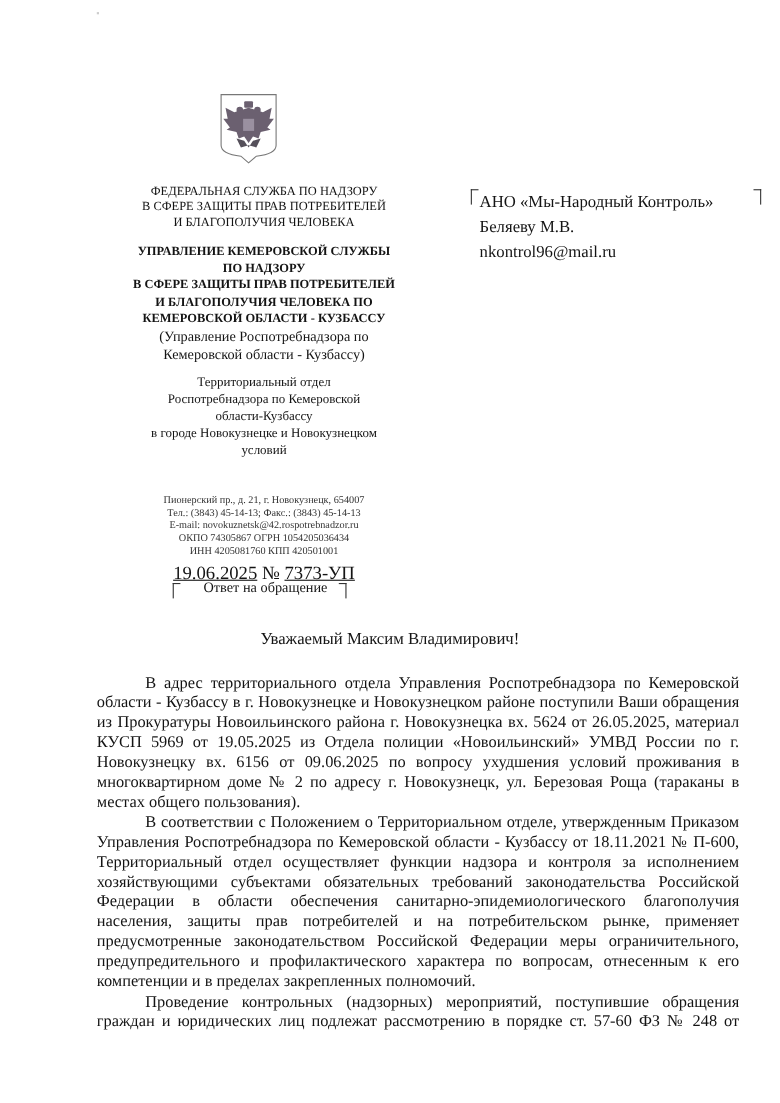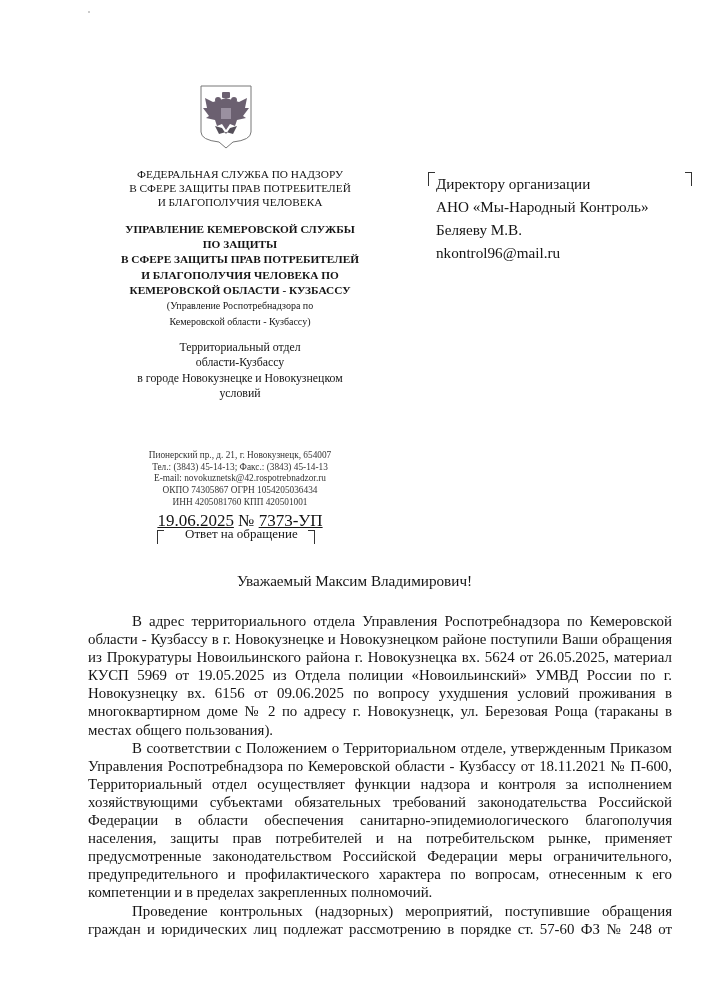--- a/index.html
+++ b/index.html
@@ -9,21 +9,21 @@
   }
   .emblem {
     position: absolute; left: 193px; top: 84px; width: 66px; height: 66px;
   }
   .org {
     position: absolute; left: 92px; width: 296px; text-align: center;
   }
   .org .bold { font-weight: bold; }
   .blk1 { top: 167px; font-size: 11.3px; line-height: 14px; }
   .blk2 { top: 222px; font-size: 11.3px; line-height: 15.2px; }
-  .blk2 .norm { font-size: 10px; line-height: 16px; }
+  .blk2 .norm { font-size: 13px; line-height: 16px; }
   .blk3 { top: 340px; font-size: 11.8px; line-height: 15.4px; }
   .blk4 { top: 426px; font-size: 9.3px; line-height: 11.7px; color: #333; margin-top: 24px; }
   .regline { position: absolute; left: 92px; width: 296px; top: 495px; text-align: center; font-size: 17px; margin-top: 16px; }
   .regline .u { text-decoration: underline; }
   .subject {
     position: absolute; left: 150px; top: 526px; font-size: 13px;
   }
   .bracket {
     position: absolute; width: 6px; height: 13px; border-color: #333; border-style: solid;
   }
@@ -63,30 +63,31 @@
 </div>
 
 <div class="org blk1 bold">
   <div>ФЕДЕРАЛЬНАЯ СЛУЖБА ПО НАДЗОРУ</div>
   <div>В СФЕРЕ ЗАЩИТЫ ПРАВ ПОТРЕБИТЕЛЕЙ</div>
   <div>И БЛАГОПОЛУЧИЯ ЧЕЛОВЕКА</div>
 </div>
 
 <div class="org blk2">
   <div class="bold">УПРАВЛЕНИЕ КЕМЕРОВСКОЙ СЛУЖБЫ</div>
-  <div class="bold">ПО ЗАЩИТЫ</div>
+  <div class="bold">ПО НАДЗОРУ</div>
   <div class="bold">В СФЕРЕ ЗАЩИТЫ ПРАВ ПОТРЕБИТЕЛЕЙ</div>
   <div class="bold">И БЛАГОПОЛУЧИЯ ЧЕЛОВЕКА ПО</div>
   <div class="bold">КЕМЕРОВСКОЙ ОБЛАСТИ - КУЗБАССУ</div>
   <div class="norm">(Управление Роспотребнадзора по</div>
   <div class="norm">Кемеровской области - Кузбассу)</div>
 </div>
 
 <div class="org blk3 bold">
   <div>Территориальный отдел</div>
+  <div>Роспотребнадзора по Кемеровской</div>
   <div>области-Кузбассу</div>
   <div>в городе Новокузнецке и Новокузнецком</div>
   <div>условий</div>
 </div>
 
 <div class="org blk4">
   <div>Пионерский пр., д. 21, г. Новокузнецк, 654007</div>
   <div>Тел.: (3843) 45-14-13; Факс.: (3843) 45-14-13</div>
   <div>E-mail: novokuznetsk@42.rospotrebnadzor.ru</div>
   <div>ОКПО 74305867 ОГРН 1054205036434</div>
@@ -98,21 +99,20 @@
   <span>№</span>
   <span class="u">7373-УП</span>
 </div>
 
 <div class="bracket br-tl" style="left:157px; top:530px;"></div>
 <div class="subject" style="left:185px;">Ответ на обращение</div>
 <div class="bracket br-tr" style="left:308px; top:530px;"></div>
 
 <div class="bracket br-tl" style="left:428px; top:172px;"></div>
 <div class="addressee">
-  <div>Директору организации</div>
   <div>АНО «Мы-Народный Контроль»</div>
   <div>Беляеву М.В.</div>
   <div>nkontrol96@mail.ru</div>
 </div>
 <div class="bracket br-tr" style="left:685px; top:172px;"></div>
 
 <div class="greeting">Уважаемый Максим Владимирович!</div>
 
 <div class="body-text">
   <p>В адрес территориального отдела Управления Роспотребнадзора по Кемеровской области - Кузбассу в г. Новокузнецке и Новокузнецком районе поступили Ваши обращения из Прокуратуры Новоильинского района г. Новокузнецка вх. 5624 от 26.05.2025, материал КУСП 5969 от 19.05.2025 из Отдела полиции «Новоильинский» УМВД России по г. Новокузнецку вх. 6156 от 09.06.2025 по вопросу ухудшения условий проживания в многоквартирном доме № 2 по адресу г. Новокузнецк, ул. Березовая Роща (тараканы в местах общего пользования).</p>

